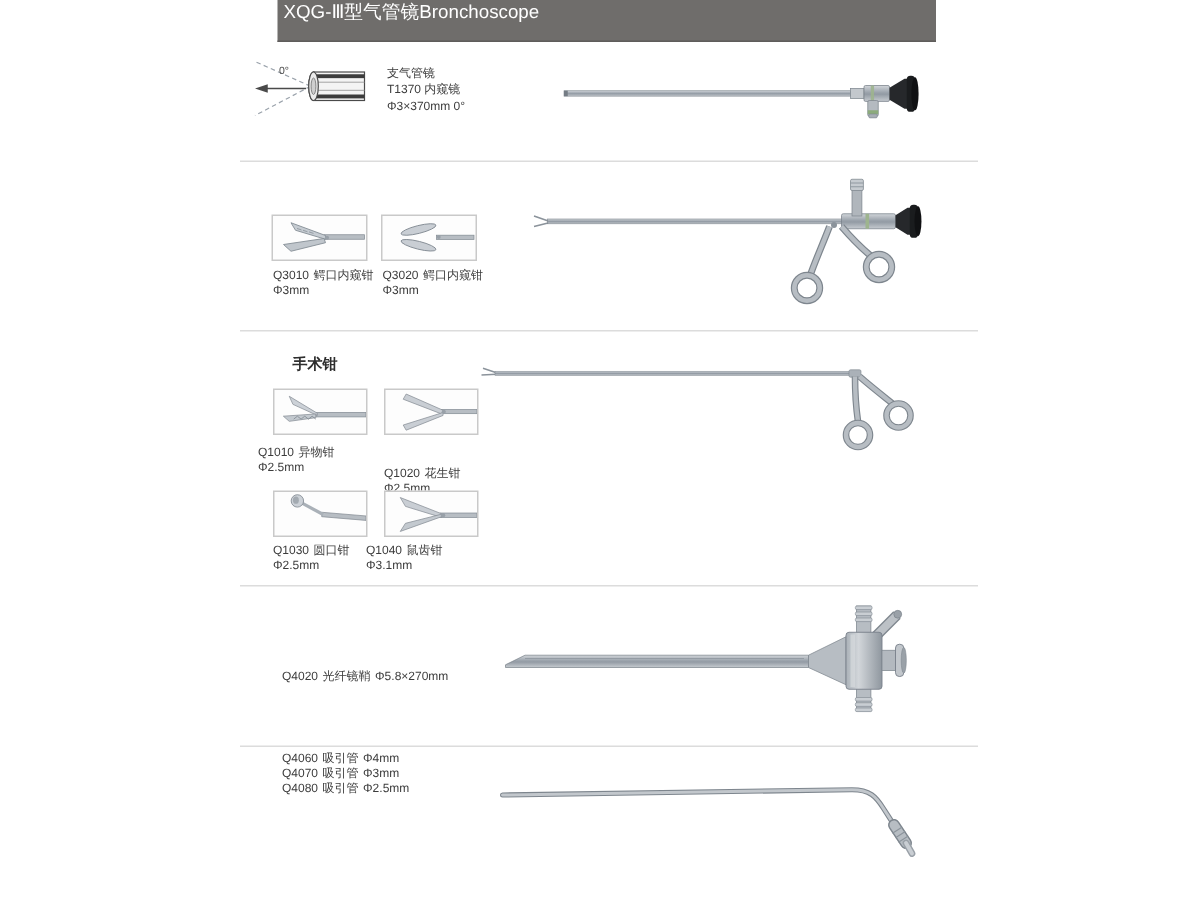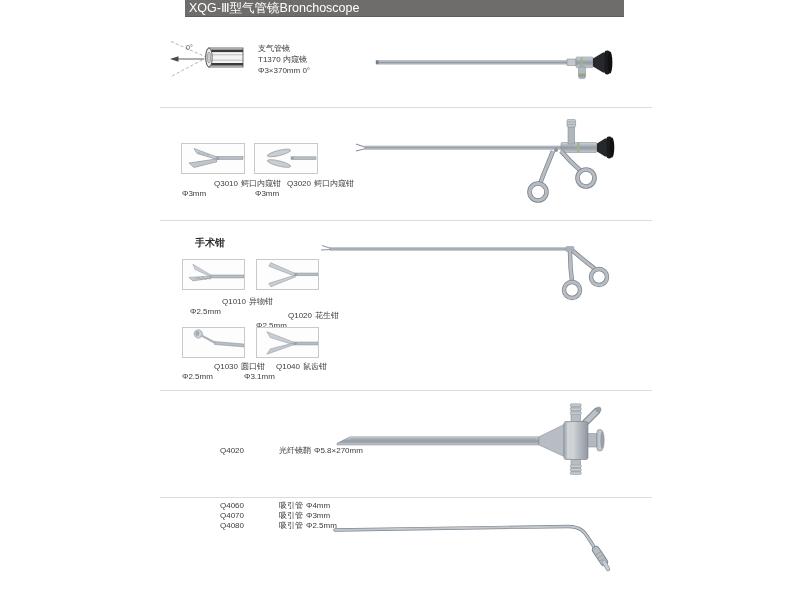--- a/index.html
+++ b/index.html
@@ -1,25 +1,25 @@
 <!DOCTYPE html>
 <html><head>
 <meta charset="utf-8">
 <style>
   html,body{margin:0;padding:0;}
   body{width:800px;height:600px;position:relative;background:#ffffff;overflow:hidden;
        font-family:"Liberation Sans","DejaVu Sans",sans-serif;color:#3e3e3e;}
   .abs{position:absolute;}
-  .titlebar{position:absolute;left:185px;top:0;width:439px;height:17px;background:#6f6d6b;
+  .titlebar{position:absolute;left:185px;top:0;width:439px;height:28px;background:#6f6d6b;
             border-bottom:1px solid #5f5d5b;color:#ffffff;font-size:12.5px;line-height:17px;
             padding-left:4px;box-sizing:border-box;white-space:nowrap;}
   .divider{position:absolute;left:160px;width:492px;height:1px;background:#dcdcdc;}
   .specblock{position:absolute;font-size:8px;line-height:11px;color:#3c3c3c;white-space:nowrap;}
   .plabel{position:absolute;font-size:8px;line-height:9.5px;color:#3c3c3c;white-space:nowrap;}
-  .plabel .code{margin-right:3px;margin-left:32px;}
+  .plabel .code{margin-right:3px;}
   .sec-heading{position:absolute;font-size:10px;font-weight:700;color:#2e2e2e;}
   .angle{position:absolute;font-size:7px;color:#4a4a4a;}
   .thumb{position:absolute;border:1px solid #c9c9c9;background:#fdfdfd;box-sizing:border-box;}
   .thumb svg{display:block;width:100%;height:100%;}
   .dash{stroke:#9aa2ab;stroke-width:0.8;stroke-dasharray:3 2.2;fill:none;}
 </style>
 </head>
 <body>
 
 <svg width="0" height="0" class="abs" aria-hidden="true">
@@ -162,21 +162,21 @@
 </div>
 <div class="thumb" style="left:256px;top:259px;width:63px;height:31px">
   <svg viewBox="0 0 62 29">
     <rect x="38" y="13" width="24" height="2.8" fill="#b7bdc3" stroke="#858d95" stroke-width="0.5"></rect>
     <polygon points="39,13.5 14,2.5 12,6 38,16" fill="#c9ced4" stroke="#858d95" stroke-width="0.5"></polygon>
     <polygon points="39,15 12,23.5 14,27 39,17" fill="#c9ced4" stroke="#858d95" stroke-width="0.5"></polygon>
     <circle cx="39.5" cy="14.5" r="1.4" fill="#98a0a8"></circle>
   </svg>
 </div>
 
-<div class="plabel" style="left:190px;top:297px">
+<div class="plabel" style="left:172px;top:297px">
   <div class="l1"><span class="code">Q1010</span><span>异物钳</span></div>
   <div class="l2">Φ2.5mm</div>
 </div>
 <div class="plabel" style="left:256px;top:311px">
   <div class="l1"><span class="code">Q1020</span><span>花生钳</span></div>
   <div class="l2">Φ2.5mm</div>
 </div>
 
 <div class="thumb" style="left:182px;top:327px;width:63px;height:31px">
   <svg viewBox="0 0 62 29">

